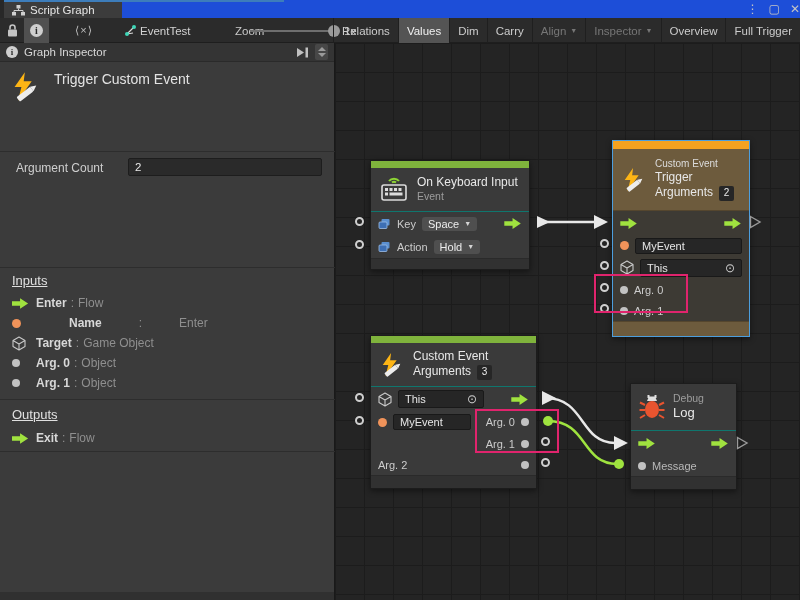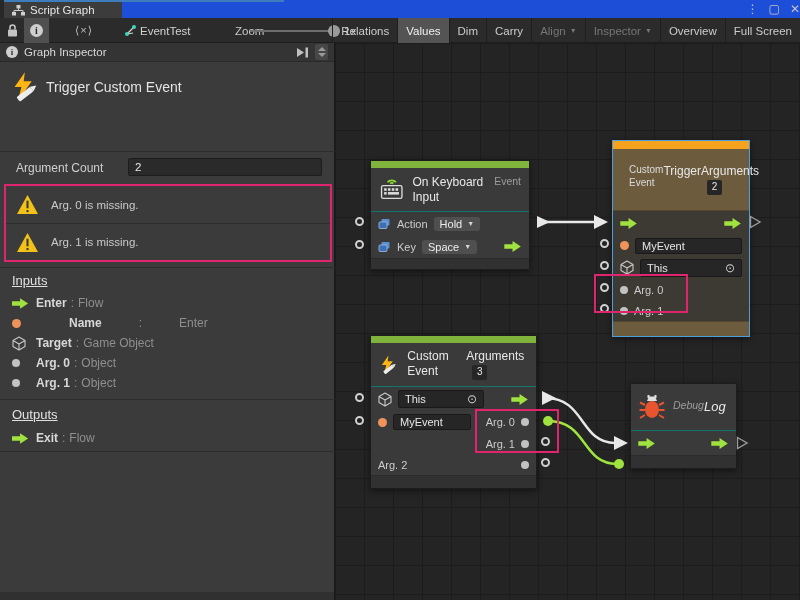--- a/index.html
+++ b/index.html
@@ -49,21 +49,21 @@
     border-bottom:1px solid #2a2a2a; display:flex; align-items:center; padding:0 6px; gap:6px; }
   .insp-head-title { font-size:11.5px; color:#d8d8d8; flex:1; }
   .insp-info { width:12px; height:12px; border-radius:50%; background:#cfcfcf; color:#303030;
     font-size:9px; font-weight:bold; display:flex; align-items:center; justify-content:center;
     font-family:"Liberation Serif", serif; }
   .spinner { width:13px; height:16px; background:#474747; border-radius:2px; display:flex;
     flex-direction:column; align-items:center; justify-content:center; gap:2px; }
   .spinner i { width:0; height:0; border-left:4px solid transparent; border-right:4px solid transparent; }
   .spin-up { border-bottom:4px solid #9a9a9a; }
   .spin-dn { border-top:4px solid #9a9a9a; }
-  .insp-title-row { position:absolute; left:10px; top:28px; display:flex; align-items:center; gap:4px; }
+  .insp-title-row { position:absolute; left:10px; top:28px; display:flex; align-items:flex-start; gap:12px; }
   .insp-title { font-size:14px; color:#e3e3e3; }
   .sep { position:absolute; left:0; width:335px; height:1px; background:#2d2d2d; }
   .arg-label { position:absolute; left:16px; top:118px; font-size:12px; color:#cfcfcf; }
   .arg-field { position:absolute; left:128px; top:115px; width:194px; height:18px; background:#2a2a2a;
     border:1px solid #1d1d1d; border-radius:2px; font-size:11.5px; color:#e8e8e8;
     display:flex; align-items:center; padding:0 6px; }
   .warnbox { position:absolute; left:4px; top:141px; width:328px; height:78px;
     border:2px solid #e0246d; }
   .warnrow { height:37px; display:flex; align-items:center; gap:12px; padding:0 10px;
     background:#3b3b3b; }
@@ -84,21 +84,21 @@
     background-size:29px 29px; }
   .wires { position:absolute; left:0; top:0; z-index:1; pointer-events:none; }
 
   .node { position:absolute; background:#3a3a3a; border:1px solid #1c1c1c; z-index:2;
     box-shadow:0 2px 6px rgba(0,0,0,0.45); }
   .node-bar { height:7px; }
   .green-bar { background:#7fb33c; }
   .orange-bar { background:#f5a21f; height:8px; }
   .node-head { display:flex; align-items:center; gap:8px; padding:4px 8px;
     border-bottom:1px solid #0f766e; }
-  .nh-text { display:flex; flex-direction:row; line-height:1.25; }
+  .nh-text { display:flex; flex-direction:column; line-height:1.25; }
   .nh-title { font-size:12px; color:#e8e8e8; }
   .nh-sub { font-size:10.5px; color:#9d9d9d; }
   .nh-small { font-size:10px; color:#dcdcdc; }
   .badge { display:inline-flex; width:15px; height:15px; background:#262626; border-radius:2px;
     align-items:center; justify-content:center; font-size:10px; color:#e8e8e8; margin-left:6px; }
   .nrow { display:flex; align-items:center; gap:6px; padding:0 7px; }
   .nrow-label { font-size:11px; color:#cccccc; }
   .nfooter { background:#313131; border-top:1px solid #2a2a2a; }
   .dropdown { background:#4f4f4f; border-radius:3px; padding:1px 6px; font-size:11px; color:#ececec;
     display:flex; align-items:center; gap:5px; }
@@ -188,21 +188,21 @@
           <span class="chev">▼</span>
       </div>
       <div class="tb-button disabled">
         <span>Inspector</span>
           <span class="chev">▼</span>
       </div>
       <div class="tb-button">
           <span>Overview</span>
         </div>
       <div class="tb-button">
-          <span>Full Screen</span>
+          <span>Full Trigger</span>
         </div>
     </div>
   </div>
 
   <div class="inspector">
     <div class="insp-head">
       <span class="insp-info">i</span>
       <span class="insp-head-title">Graph Inspector</span>
       <svg width="13" height="11" viewBox="0 0 13 11">
         <polygon points="1,1 8,5.5 1,10" fill="#c0c0c0"></polygon>
@@ -223,38 +223,20 @@
         </g>
       </svg>
       <span class="insp-title">Trigger Custom Event</span>
     </div>
 
     <div class="sep" style="top:108px;"></div>
 
     <span class="arg-label">Argument Count</span>
     <div class="arg-field">2</div>
 
-    <div class="warnbox">
-      <div class="warnrow">
-        <svg width="23" height="21" viewBox="0 0 24 22">
-          <polygon points="12,1 23,21 1,21" fill="#f2c218"></polygon>
-          <rect x="10.9" y="7" width="2.2" height="8" fill="#3b3b3b"></rect>
-          <rect x="10.9" y="16.8" width="2.2" height="2.2" fill="#3b3b3b"></rect>
-        </svg>
-        <span class="warntext">Arg. 0 is missing.</span>
-      </div>
-      <div class="warnrow">
-        <svg width="23" height="21" viewBox="0 0 24 22">
-          <polygon points="12,1 23,21 1,21" fill="#f2c218"></polygon>
-          <rect x="10.9" y="7" width="2.2" height="8" fill="#3b3b3b"></rect>
-          <rect x="10.9" y="16.8" width="2.2" height="2.2" fill="#3b3b3b"></rect>
-        </svg>
-        <span class="warntext">Arg. 1 is missing.</span>
-      </div>
-    </div>
 
     <div class="sep" style="top:224px;"></div>
     <span class="io-header" style="top:230px;">Inputs</span>
 
     <div class="io-item" style="top:252px;">
       <span class="io-icn">
         <svg width="17" height="11" viewBox="0 0 19 12">
             <path d="M0,3.5 h9 v-3.5 l9,6 -9,6 v-3.5 h-9 z" fill="#a0e23f"></path>
           </svg>
       </span>
@@ -346,40 +328,40 @@
         <div class="nh-text">
           <span class="nh-title">On Keyboard Input</span>
           <span class="nh-sub">Event</span>
         </div>
       </div>
       <div class="nrow" style="height:23px;">
         <svg width="13" height="12" viewBox="0 0 13 12">
           <rect x="3.5" y="1" width="8" height="6.5" rx="1" fill="#5a8fd0"></rect>
           <rect x="1" y="4" width="8" height="6.5" rx="1" fill="#3d6fb4" stroke="#9dbfe8" stroke-width="0.8"></rect>
         </svg>
+        <span class="nrow-label">Key</span>
+        <span class="dropdown">
+          <span>Space</span>
+          <span class="chev">▼</span>
+        </span>
+        <span class="spacer"></span>
+        <svg width="18" height="11" viewBox="0 0 19 12">
+          <path d="M0,3.5 h9 v-3.5 l9,6 -9,6 v-3.5 h-9 z" fill="#a0e23f"></path>
+        </svg>
+      </div>
+      <div class="nrow" style="height:23px;">
+        <svg width="13" height="12" viewBox="0 0 13 12">
+          <rect x="3.5" y="1" width="8" height="6.5" rx="1" fill="#5a8fd0"></rect>
+          <rect x="1" y="4" width="8" height="6.5" rx="1" fill="#3d6fb4" stroke="#9dbfe8" stroke-width="0.8"></rect>
+        </svg>
         <span class="nrow-label">Action</span>
         <span class="dropdown">
           <span>Hold</span>
           <span class="chev">▼</span>
         </span>
-      </div>
-      <div class="nrow" style="height:23px;">
-        <svg width="13" height="12" viewBox="0 0 13 12">
-          <rect x="3.5" y="1" width="8" height="6.5" rx="1" fill="#5a8fd0"></rect>
-          <rect x="1" y="4" width="8" height="6.5" rx="1" fill="#3d6fb4" stroke="#9dbfe8" stroke-width="0.8"></rect>
-        </svg>
-        <span class="nrow-label">Key</span>
-        <span class="dropdown">
-          <span>Space</span>
-          <span class="chev">▼</span>
-        </span>
-        <span class="spacer"></span>
-        <svg width="18" height="11" viewBox="0 0 19 12">
-          <path d="M0,3.5 h9 v-3.5 l9,6 -9,6 v-3.5 h-9 z" fill="#a0e23f"></path>
-        </svg>
       </div>
       <div class="nfooter" style="height:11px;"></div>
     </div>
 
     <div class="node trigger-node" style="left:277px; top:97px; width:138px;">
       <div class="node-bar orange-bar"></div>
       <div class="node-head trigger-head" style="height:62px; align-items:center;">
         <svg width="26" height="26" viewBox="0 0 28 28">
           <polygon points="13,1 4,14 10,14 7,26 19,9 12,9" fill="#fdb515"></polygon>
           <g transform="rotate(-38 14 19)">
@@ -465,21 +447,21 @@
         <span class="nrow-label">Arg. 1</span>
         <span class="dot dot-gray"></span>
       </div>
       <div class="nrow" style="height:21px; justify-content:space-between;">
         <span class="nrow-label">Arg. 2</span>
         <span class="dot dot-gray"></span>
       </div>
       <div class="nfooter" style="height:13px;"></div>
     </div>
 
-    <div class="node" style="left:295px; top:340px; width:107px;font-style:italic;">
+    <div class="node" style="left:295px; top:340px; width:107px;">
       <div class="node-head" style="height:47px;">
         <svg width="26" height="26" viewBox="0 0 26 26">
           <polygon points="8,7 18,7 16,2.5 10,2.5" fill="#e0e0e0"></polygon>
           <rect x="8.5" y="1" width="2" height="3" fill="#e0e0e0"></rect>
           <rect x="15.5" y="1" width="2" height="3" fill="#e0e0e0"></rect>
           <ellipse cx="13" cy="15.5" rx="7" ry="8.5" fill="#e8542f"></ellipse>
           <g stroke="#e8542f" stroke-width="2">
             <line x1="6" y1="11" x2="1" y2="8.5"></line>
               <line x1="6" y1="16" x2="0.5" y2="16"></line>
               <line x1="6" y1="21" x2="1" y2="24"></line>
@@ -495,20 +477,24 @@
       </div>
       <div class="nrow" style="height:24px;">
         <svg width="18" height="11" viewBox="0 0 19 12">
           <path d="M0,3.5 h9 v-3.5 l9,6 -9,6 v-3.5 h-9 z" fill="#a0e23f"></path>
         </svg>
         <span class="spacer"></span>
         <svg width="18" height="11" viewBox="0 0 19 12">
           <path d="M0,3.5 h9 v-3.5 l9,6 -9,6 v-3.5 h-9 z" fill="#a0e23f"></path>
         </svg>
       </div>
+      <div class="nrow" style="height:21px;">
+        <span class="dot dot-gray"></span>
+        <span class="nrow-label" style="color:#b9b9b9;">Message</span>
+      </div>
       <div class="nfooter" style="height:13px;"></div>
     </div>
 
     <div class="port" style="left:20px; top:174px;"></div>
     <div class="port" style="left:20px; top:197px;"></div>
     <div class="port" style="left:265px; top:196px;"></div>
     <div class="port" style="left:265px; top:218px;"></div>
     <div class="port" style="left:265px; top:240px;"></div>
     <div class="port" style="left:265px; top:261px;"></div>
     <div class="port" style="left:20px; top:350px;"></div>

